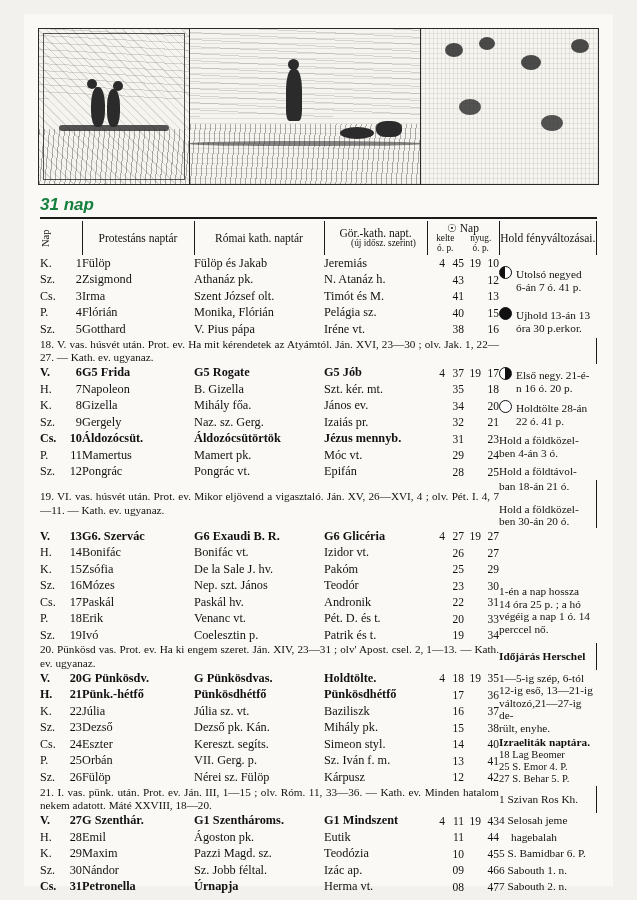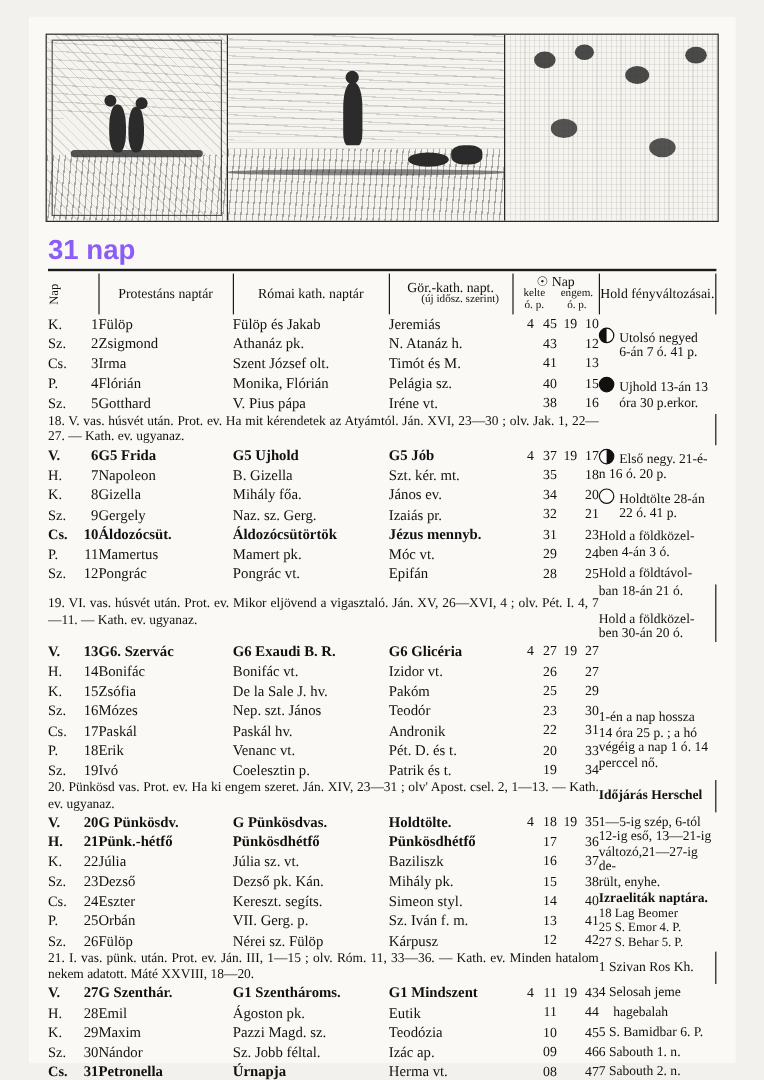--- a/index.html
+++ b/index.html
@@ -22,21 +22,21 @@
   .ground{position:absolute;left:0;right:0;bottom:0;height:42px;
     background-image:repeating-linear-gradient(95deg, rgba(30,30,30,.35) 0 1px, rgba(0,0,0,0) 1px 5px);}
   .sky{position:absolute;left:0;right:0;top:0;height:70px;
     background-image:repeating-linear-gradient(3deg, rgba(60,60,60,.18) 0 1px, rgba(0,0,0,0) 1px 7px);}
   .fig{position:absolute;background:#2b2b2b;border-radius:45% 45% 40% 40%;}
 
   
   .title-row{display:flex;align-items:flex-end;justify-content:space-between;
     margin:10px 16px 2px 16px;border-bottom:2px solid #1b1b1b;padding-bottom:2px;}
   .month{font-family:"Liberation Sans", sans-serif;font-weight:bold;font-size:27px;letter-spacing:.5px;color:#111;}
-  .days{font-family:"Liberation Sans", sans-serif;font-weight:bold;font-size:23px;color:#8b5cf6;}
+  .days{font-family:"Liberation Sans", sans-serif;font-weight:bold;font-size:17px;color:#15803d;font-style:italic;}
 
   
   .grid{margin:0 16px;position:relative;}
   table.cal{width:100%;border-collapse:collapse;font-size:12.3px;color:#111;}
   table.cal td,table.cal th{padding:0;vertical-align:middle;}
   .vline{border-right:1px solid #1b1b1b;}
   .vline-l{border-left:1px solid #1b1b1b;}
 
   thead .hd{font-size:11.5px;text-align:center;font-weight:normal;line-height:1.05;padding:2px 0 3px;}
   .hd-nap{writing-mode:vertical-rl;transform:rotate(180deg);font-size:10.5px;height:34px;}
@@ -143,21 +143,21 @@
           <th class="hd vline">
             <div>Gör.-kath. napt.</div>
             <div class="hd-small">(új idősz. szerint)</div>
           </th>
           <th class="hd vline" colspan="4">
             <div class="sunwrap">
               <div><span class="sun-sym">☉</span>
                    <span>Nap</span></div>
               <div class="sun-sub">
                 <span>kelte</span>
-                    <span>engem.</span>
+                    <span>nyug.</span>
               </div>
               <div class="sun-sub">
                 <span>ó. p.</span>
                     <span>ó. p.</span>
               </div>
             </div>
           </th>
           <th class="hd vline">
             <span>Hold fényváltozásai.</span>
           </th>
@@ -232,29 +232,29 @@
 
         <tr>
           <td class="note" colspan="9">18. V. vas. húsvét után. Prot. ev. Ha mit kérendetek az Atyámtól. Ján. XVI, 23—30 ; olv. Jak. 1, 22—27. — Kath. ev. ugyanaz.</td>
           <td class="vline"></td>
         </tr>
 
         <tr class="row sep-top">
           <td class="c-abbr bold">V.</td>
           <td class="c-num bold">6</td>
           <td class="c-prot vline vline-l bold">G5 Frida</td>
-          <td class="c-rk vline bold">G5 Ujhold</td>
+          <td class="c-rk vline bold">G5 Rogate</td>
           <td class="c-gk vline bold">G5 Jób</td>
           <td class="c-h vline">4</td>
           <td class="c-m">37</td>
           <td class="c-h2">19</td>
           <td class="c-m2">17</td>
           <td class="c-moon vline" rowspan="2">
             <div><span style="display:inline-block;width:11px;height:11px;border-radius:50%;border:1px solid #111;background:linear-gradient(90deg,#fff 50%,#111 50%);vertical-align:-1px;margin-right:4px;"></span><span>Első negy. 21-é-</span></div>
-            <div style="">n 16 ó. 20 p.</div>
+            <div style="padding-left:17px">n 16 ó. 20 p.</div>
           </td>
         </tr>
         <tr class="row">
           <td class="c-abbr">H.</td>
           <td class="c-num">7</td>
           <td class="c-prot vline vline-l">Napoleon</td>
           <td class="c-rk vline" style="position:relative">B. Gizella</td>
           <td class="c-gk vline">Szt. kér. mt.</td>
           <td class="c-h vline"></td>
           <td class="c-m">35</td>

